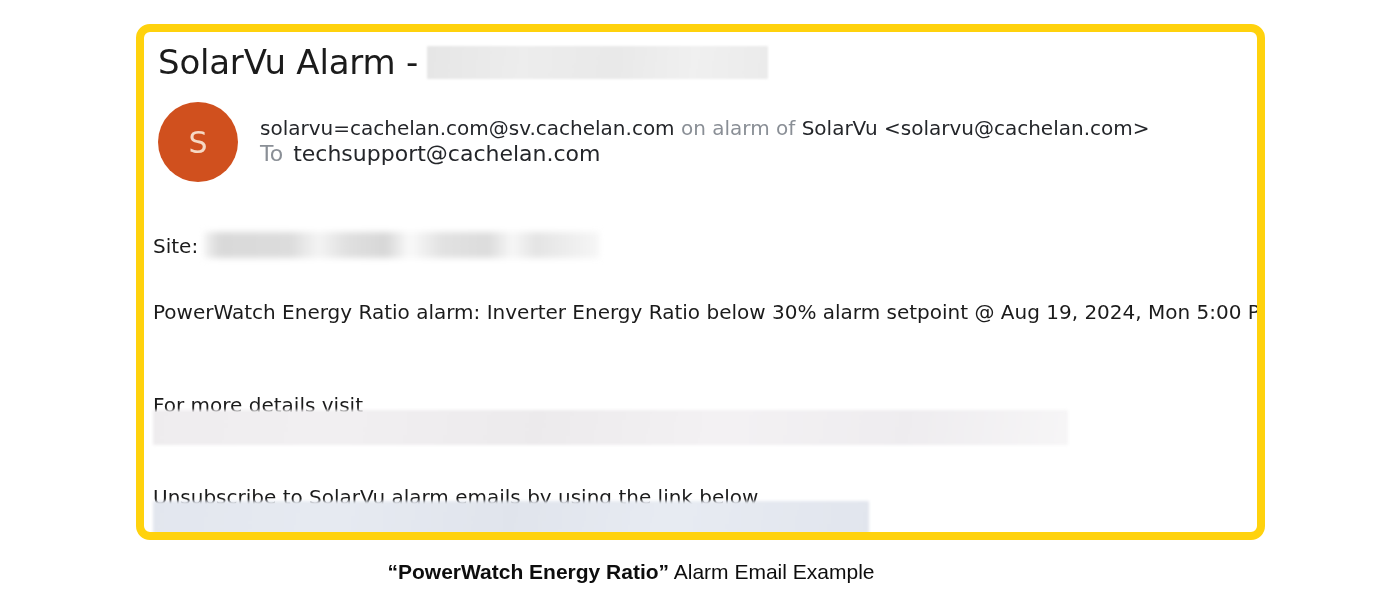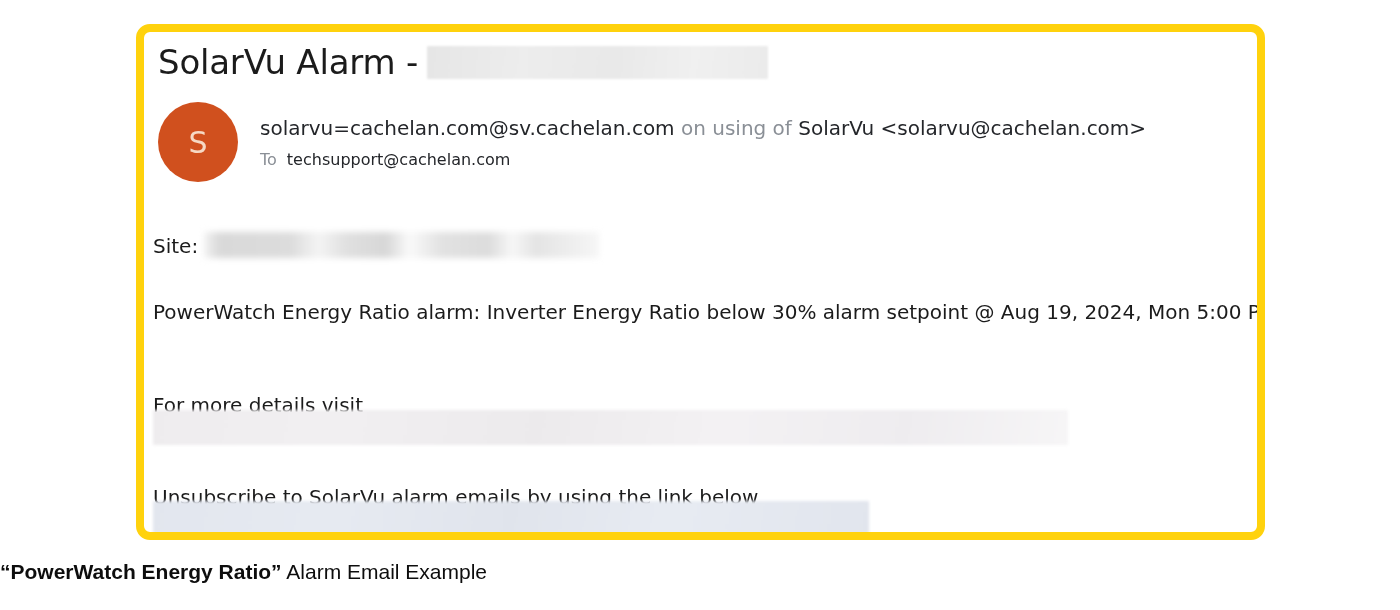--- a/index.html
+++ b/index.html
@@ -101,22 +101,21 @@
   .from-line {
     font-size: 20px;
     line-height: 28px;
     color: #24262a;
     white-space: nowrap;
   }
   .from-line .muted {
     color: #8a8f96;
   }
   .to-line {
-    margin-top: 6px;
-    font-size: 16px;
+    font-size: 22px;
     line-height: 24px;
     white-space: nowrap;
   }
   .to-line .to-label {
     color: #8a8f96;
     margin-right: 10px;
   }
   .to-line .to-value {
     color: #24262a;
   }
@@ -182,21 +181,21 @@
     background: linear-gradient(100deg, #e2e6ee 0%, #e6eaf1 25%, #e0e4ec 50%, #e7ebf2 72%, #e1e5ed 100%);
     filter: blur(1.5px);
   }
 
   
   .caption {
     position: absolute;
     left: 0;
     top: 560px;
     width: 1262px;
-    text-align: left;
+    text-align: center;
     font-family: "Liberation Sans", sans-serif;
     font-size: 21px;
     color: #0d0d0d;
     white-space: nowrap;
   }
   .caption .quoted {
     font-weight: 700;
   }
 </style>
 </head>
@@ -209,21 +208,21 @@
 
       <div class="subject-row">
         <span class="subject-text">SolarVu Alarm -</span>
         <span class="redact redact-subject"></span>
       </div>
 
       <div class="sender-block">
         <div class="avatar">S</div>
         <div class="sender-lines">
           <div class="from-line">
-            <span>solarvu=cachelan.com@sv.cachelan.com</span><span>&nbsp;</span><span class="muted">on using of</span><span>&nbsp;</span><span>SolarVu &lt;solarvu@cachelan.com&gt;</span>
+            <span>solarvu=cachelan.com@sv.cachelan.com</span><span>&nbsp;</span><span class="muted">on alarm of</span><span>&nbsp;</span><span>SolarVu &lt;solarvu@cachelan.com&gt;</span>
           </div>
           <div class="to-line">
             <span class="to-label">To</span><span class="to-value">techsupport@cachelan.com</span>
           </div>
         </div>
       </div>
 
       <div class="msg-site">
         <span class="body-text">Site:</span>
         <span class="redact redact-site"></span>

